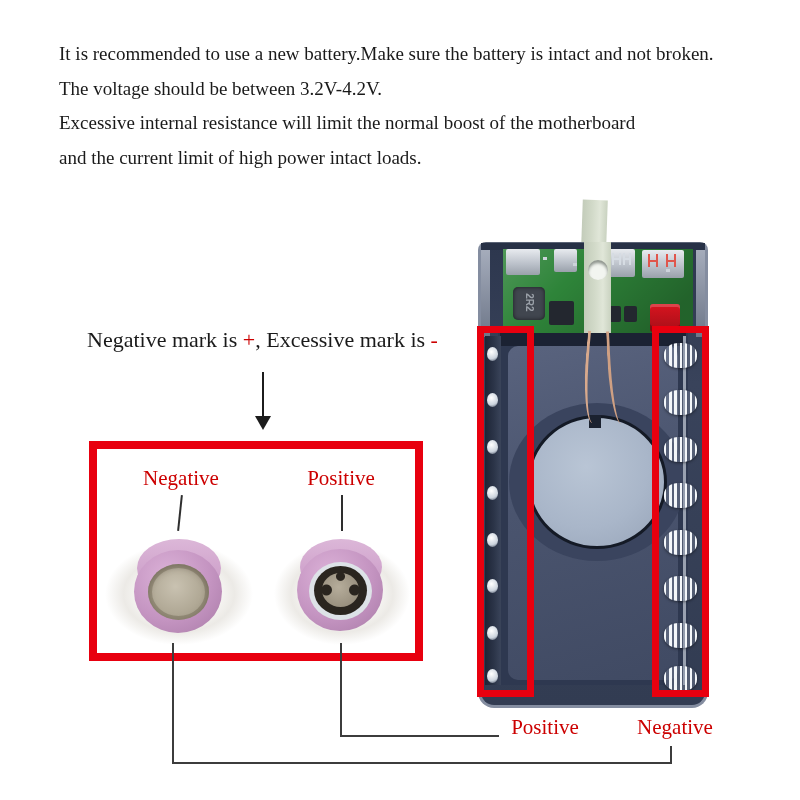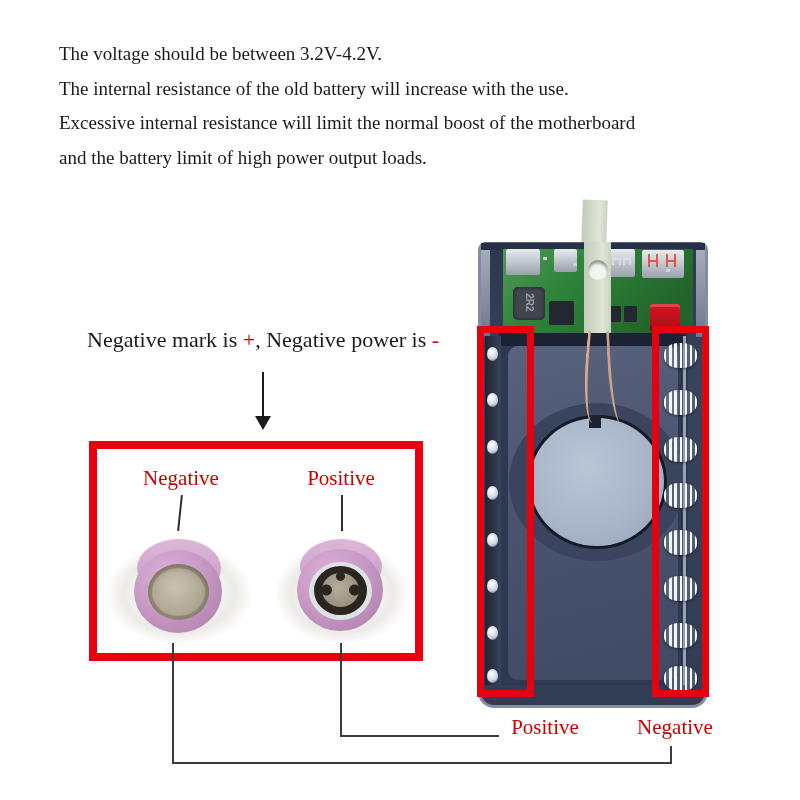--- a/index.html
+++ b/index.html
@@ -97,28 +97,28 @@
   .redrect{width:57px;height:371px;border:7px solid var(--highlight-red);box-sizing:border-box;top:126px;}
 
   .dev-label{font-size:21px;color:var(--label-red);text-align:center;}
 </style>
 </head>
 <body>
 
 <div class="page">
 
   <div class="abs instructions">
+    <p>It is recommended to use a new battery.Make sure the battery is intact and not broken.</p>
     <p>The voltage should be between 3.2V-4.2V.</p>
-    <p>The internal resistance of the old battery will increase with the use.</p>
     <p>Excessive internal resistance will limit the normal boost of the motherboard</p>
-    <p>and the battery limit of high power output loads.</p>
+    <p>and the current limit of high power intact loads.</p>
   </div>
 
   <div class="abs mark-note">
-    <span>Negative mark is </span><span class="sym">+</span><span>, Negative power is </span><span class="sym">-</span>
+    <span>Negative mark is </span><span class="sym">+</span><span>, Excessive mark is </span><span class="sym">-</span>
   </div>
 
   <div class="abs arrow-line"></div>
   <div class="abs arrow-head"></div>
 
   <div class="abs battery-box">
     <div class="abs bb-label" style="left:36px;top:17px;">Negative</div>
     <div class="abs bb-label" style="left:196px;top:17px;">Positive</div>
     <div class="abs bb-line" style="left:82px;top:46px;height:36px;transform:rotate(6deg);"></div>
     <div class="abs bb-line" style="left:244px;top:46px;height:36px;"></div>

